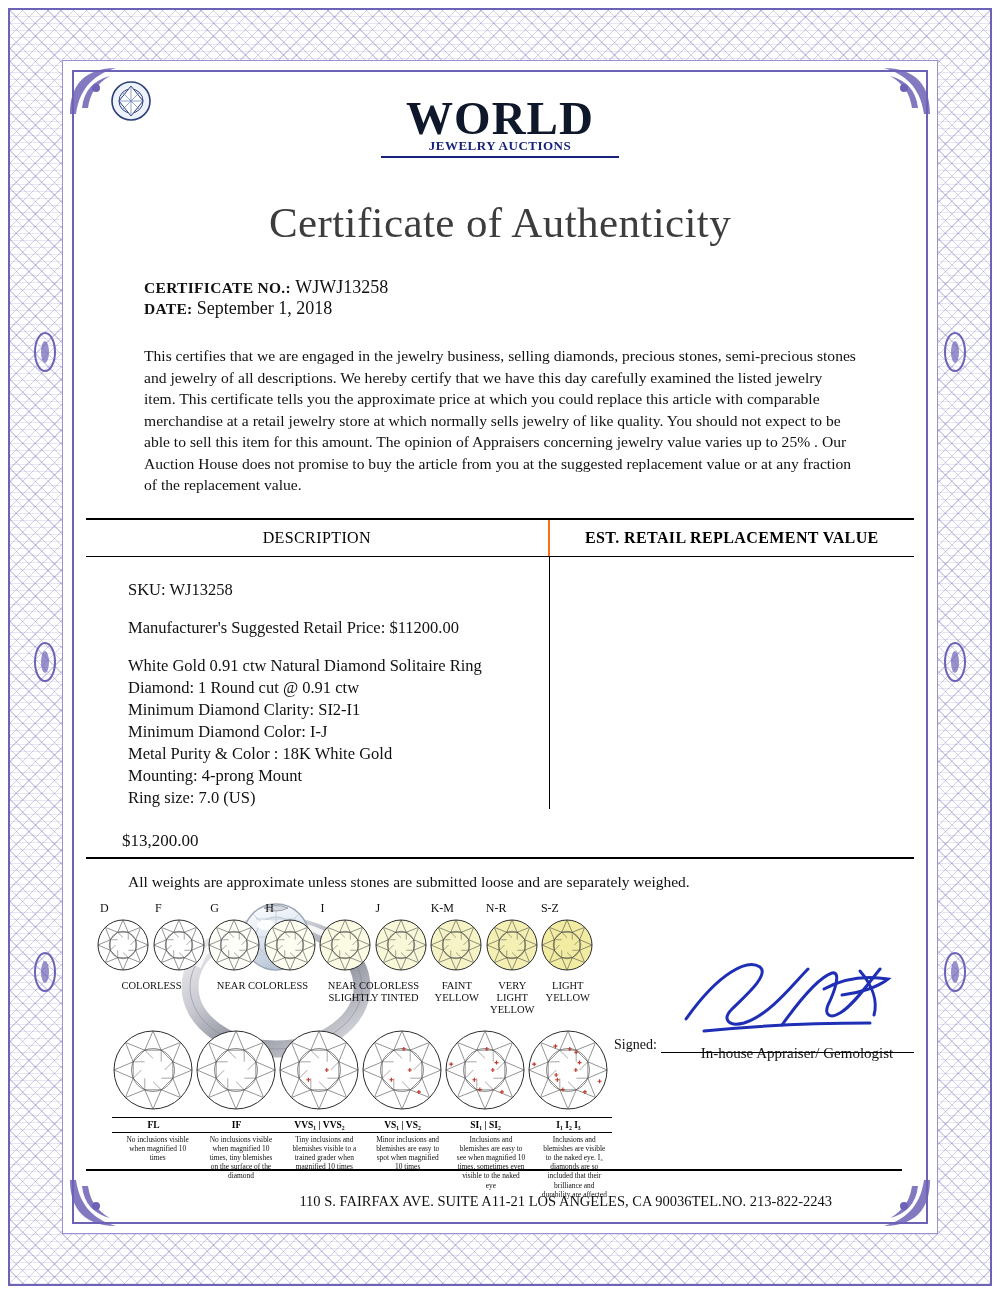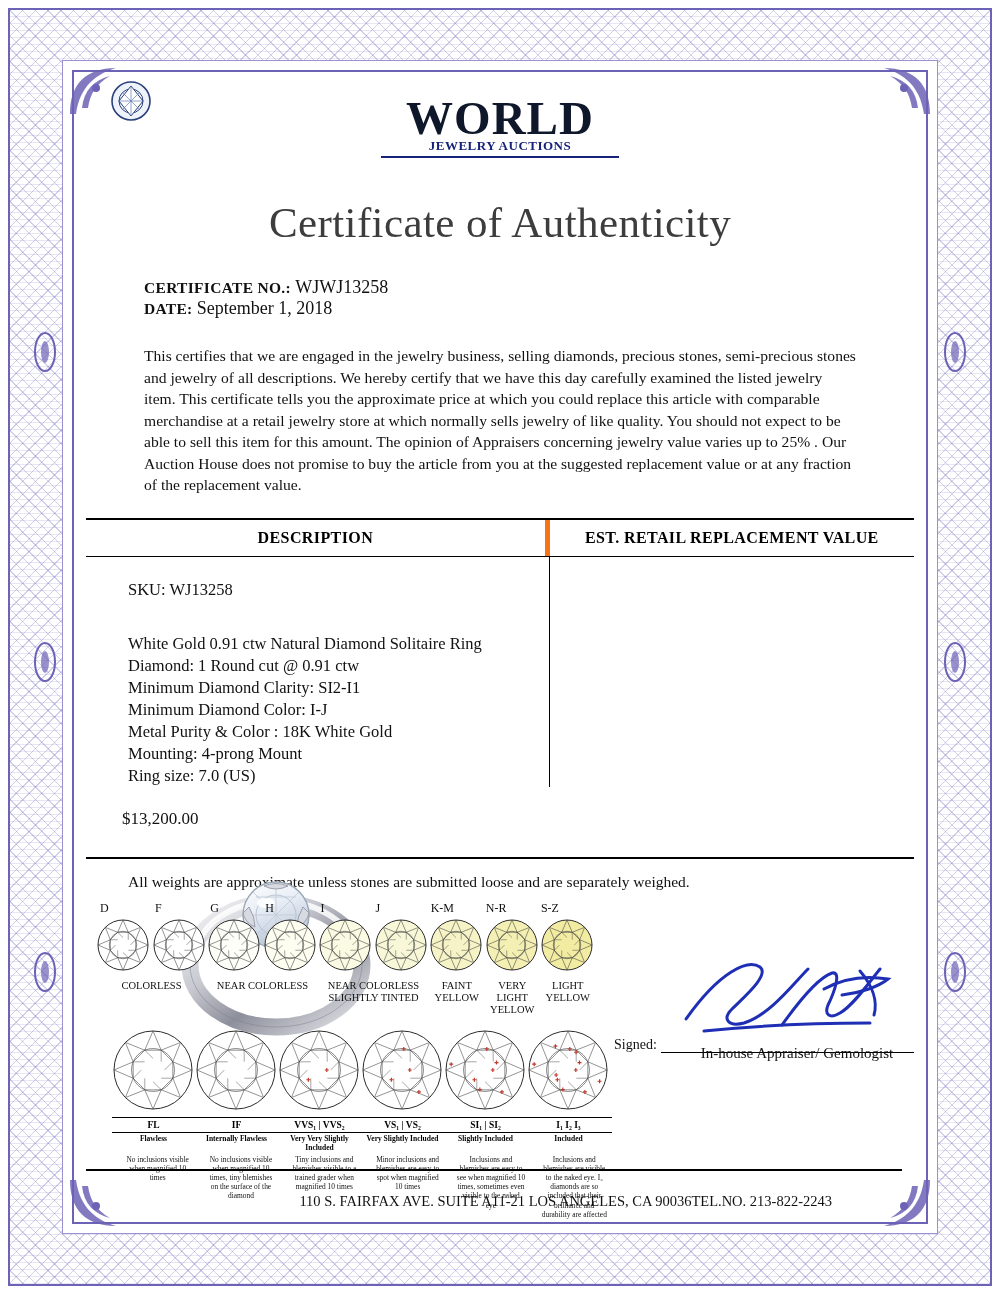--- a/index.html
+++ b/index.html
@@ -147,22 +147,22 @@
   }
   .tbl-head {
     display: flex;
     border-bottom: 1px solid #000;
     height: 36px;
   }
   .tbl-head .c1, .tbl-body .c1 { width: 56%; box-sizing: border-box; }
   .tbl-head .c2, .tbl-body .c2 { width: 44%; box-sizing: border-box; }
   .tbl-head .c1 {
     display: flex; align-items: center; justify-content: center;
-    font-weight: bold; font-size: 16px; letter-spacing: .4px;
-    border-right: 5px solid #f97316;
+    font-weight: normal; font-size: 16px; letter-spacing: .4px;
+    border-right: 2px solid #f97316;
   }
   .tbl-head .c2 {
     display: flex; align-items: center; justify-content: center;
     font-weight: bold; font-size: 16px; letter-spacing: .4px;
   }
   .tbl-body {
     display: flex;
     height: 300px;
     border-bottom: 2px solid #000;
     flex-direction: column;
@@ -424,20 +424,21 @@
 
     <div class="tbl">
       <div class="tbl-head">
         <div class="c1">DESCRIPTION</div>
         <div class="c2">EST. RETAIL REPLACEMENT VALUE</div>
       </div>
       <div class="tbl-body">
         <div class="c1">
           <div class="desc-line">SKU: WJ13258</div>
           <div class="desc-gap"></div>
+          <div class="desc-line">Manufacturer's Suggested Retail Price: $11200.00</div>
           <div class="desc-gap"></div>
           <div class="desc-line">White Gold 0.91 ctw Natural Diamond Solitaire Ring</div>
           <div class="desc-line">Diamond: 1 Round cut @ 0.91 ctw</div>
           <div class="desc-line"> Minimum Diamond Clarity: SI2-I1</div>
           <div class="desc-line"> Minimum Diamond Color: I-J</div>
           <div class="desc-line">Metal Purity &amp; Color : 18K White Gold</div>
           <div class="desc-line"> Mounting: 4-prong Mount</div>
           <div class="desc-line">Ring size: 7.0 (US)</div>
         </div>
         <div class="c2">
@@ -973,28 +974,20 @@
               </svg></div>
           </div>
         <div class="clarity-hdr">
           <div>FL</div>
           <div>IF</div>
           <div>VVS₁ | VVS₂</div>
           <div>VS₁ | VS₂</div>
           <div>SI₁ | SI₂</div>
           <div>I₁ I₂ I₃</div>
         </div>
-        <div class="clarity-sub">
-          <div>Flawless</div>
-          <div>Internally Flawless</div>
-          <div>Very Very Slightly Included</div>
-          <div>Very Slightly Included</div>
-          <div>Slightly Included</div>
-          <div>Included</div>
-        </div>
         <div class="clarity-desc">
           <div>No inclusions visible when magnified 10 times</div>
           <div>No inclusions visible when magnified 10 times, tiny blemishes on the surface of the diamond</div>
           <div>Tiny inclusions and blemishes visible to a trained grader when magnified 10 times</div>
           <div>Minor inclusions and blemishes are easy to spot when magnified 10 times</div>
           <div>Inclusions and blemishes are easy to see when magnified 10 times, sometimes even visible to the naked eye</div>
           <div>Inclusions and blemishes are visible to the naked eye. I₃ diamonds are so included that their brilliance and durability are affected</div>
         </div>
       </div>
 

